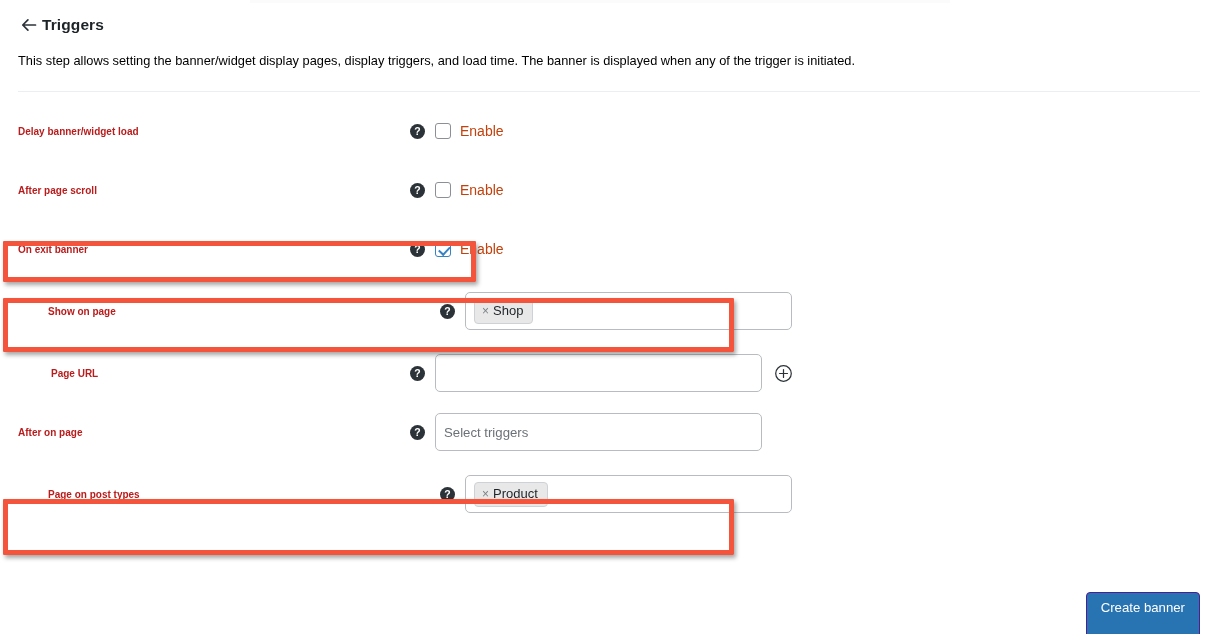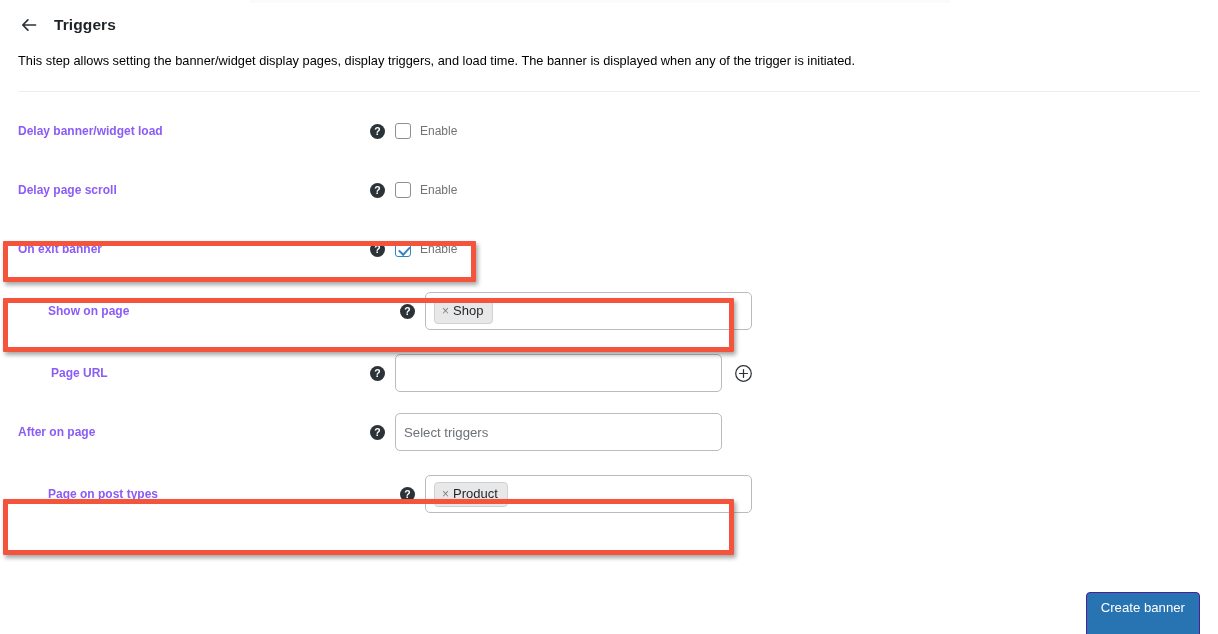--- a/index.html
+++ b/index.html
@@ -24,21 +24,21 @@
 
   .page {
     position: relative;
     padding: 0;
   }
 
   
   .header {
     display: flex;
     align-items: center;
-    gap: 14px;
+    gap: 2px;
     padding: 10px 0 0 18px;
     height: 40px;
   }
   .back-arrow {
     width: 22px; height: 22px;
     display: flex; align-items: center; justify-content: center;
     color: #2c3338;
     cursor: pointer;
     flex: none;
   }
@@ -72,24 +72,24 @@
   .row {
     position: relative;
     display: flex;
     align-items: center;
     height: 59px;
     padding: 0 18px;
   }
   .row.tall { height: 65px; margin-left: 30px; }
 
   .row-label {
-    font-size: 12px;
+    font-size: 10px;
     font-weight: 700;
-    color: #8b5cf6;
-    width: 352px;
+    color: #b91c1c;
+    width: 392px;
     flex: none;
   }
   .row-label.indent { padding-left: 33px; }
 
   .control {
     display: flex;
     align-items: center;
     gap: 10px;
     flex: 1;
   }
@@ -126,22 +126,22 @@
   .checkbox.checked::after {
     content: "";
     position: absolute;
     left: 4.6px; top: 1.2px;
     width: 4.5px; height: 9px;
     border: solid #3582c4;
     border-width: 0 2px 2px 0;
     transform: rotate(43deg);
   }
   .cb-label {
-    font-size: 12px;
-    color: #737373;
+    font-size: 14px;
+    color: #c2410c;
   }
 
   
   .field {
     height: 38px;
     border: 1px solid #b8bcc0;
     border-radius: 5px;
     background: #ffffff;
     width: 327px;
     display: flex;
@@ -237,21 +237,21 @@
       <div class="control">
         <span class="help-icon">?</span>
         <span class="cb-wrap">
           <span class="checkbox"></span>
           <span class="cb-label">Enable</span>
         </span>
       </div>
     </div>
 
     <div class="row">
-      <div class="row-label">Delay page scroll</div>
+      <div class="row-label">After page scroll</div>
       <div class="control">
         <span class="help-icon">?</span>
         <span class="cb-wrap">
           <span class="checkbox"></span>
           <span class="cb-label">Enable</span>
         </span>
       </div>
     </div>
 
     <div class="row">

